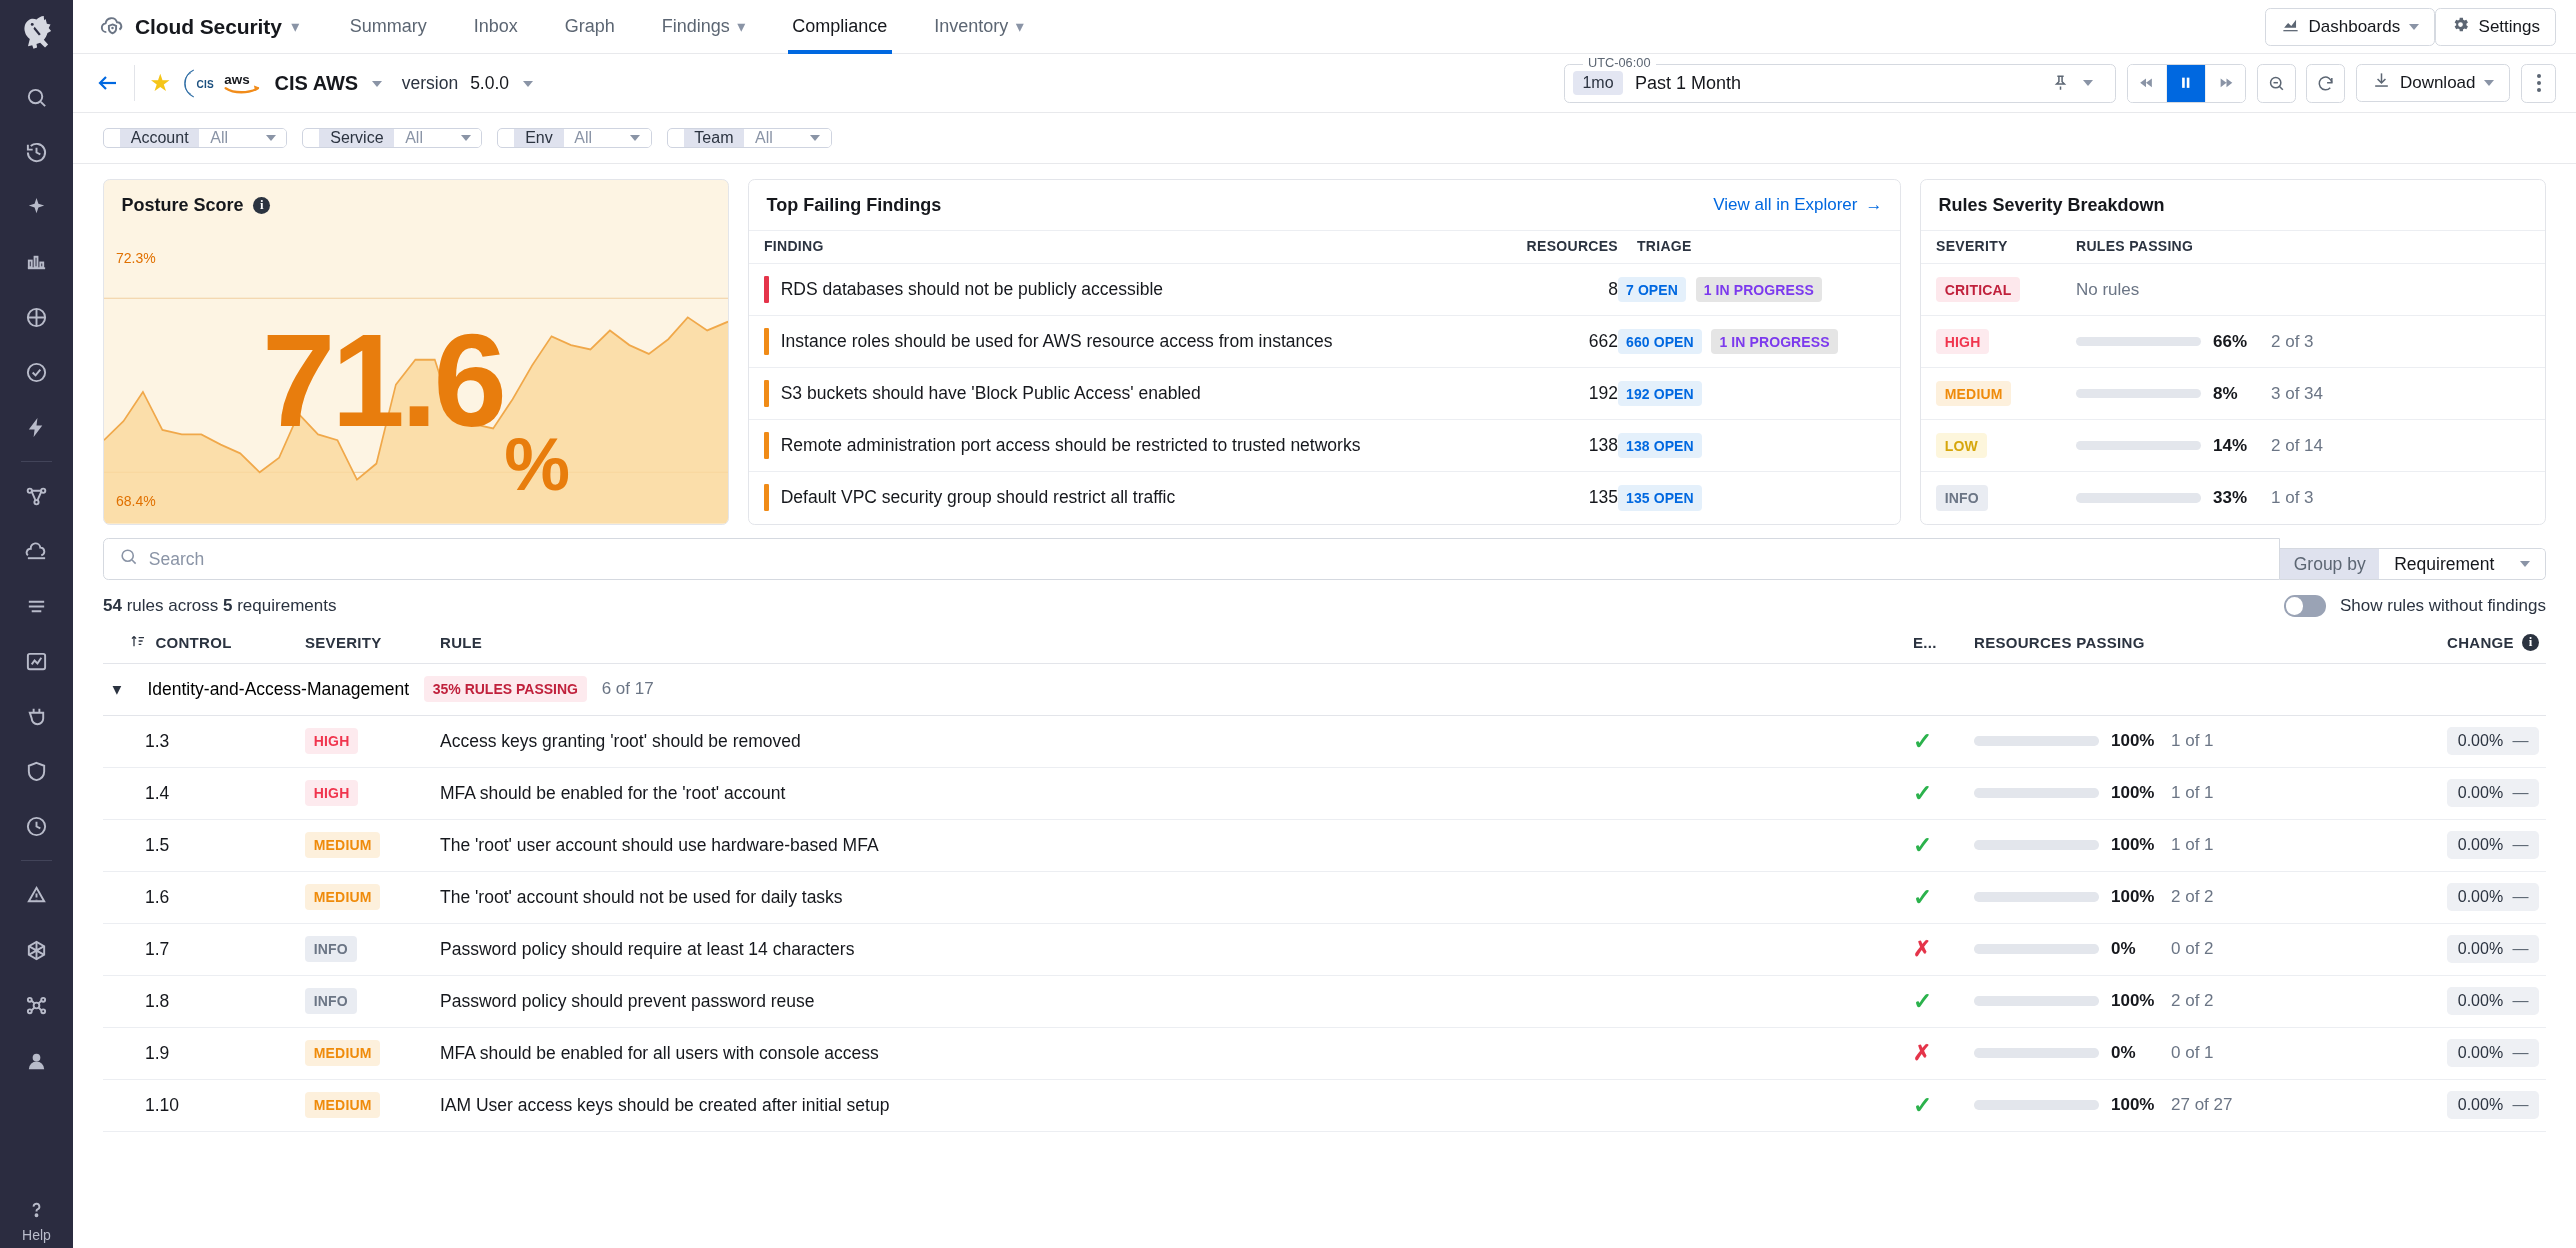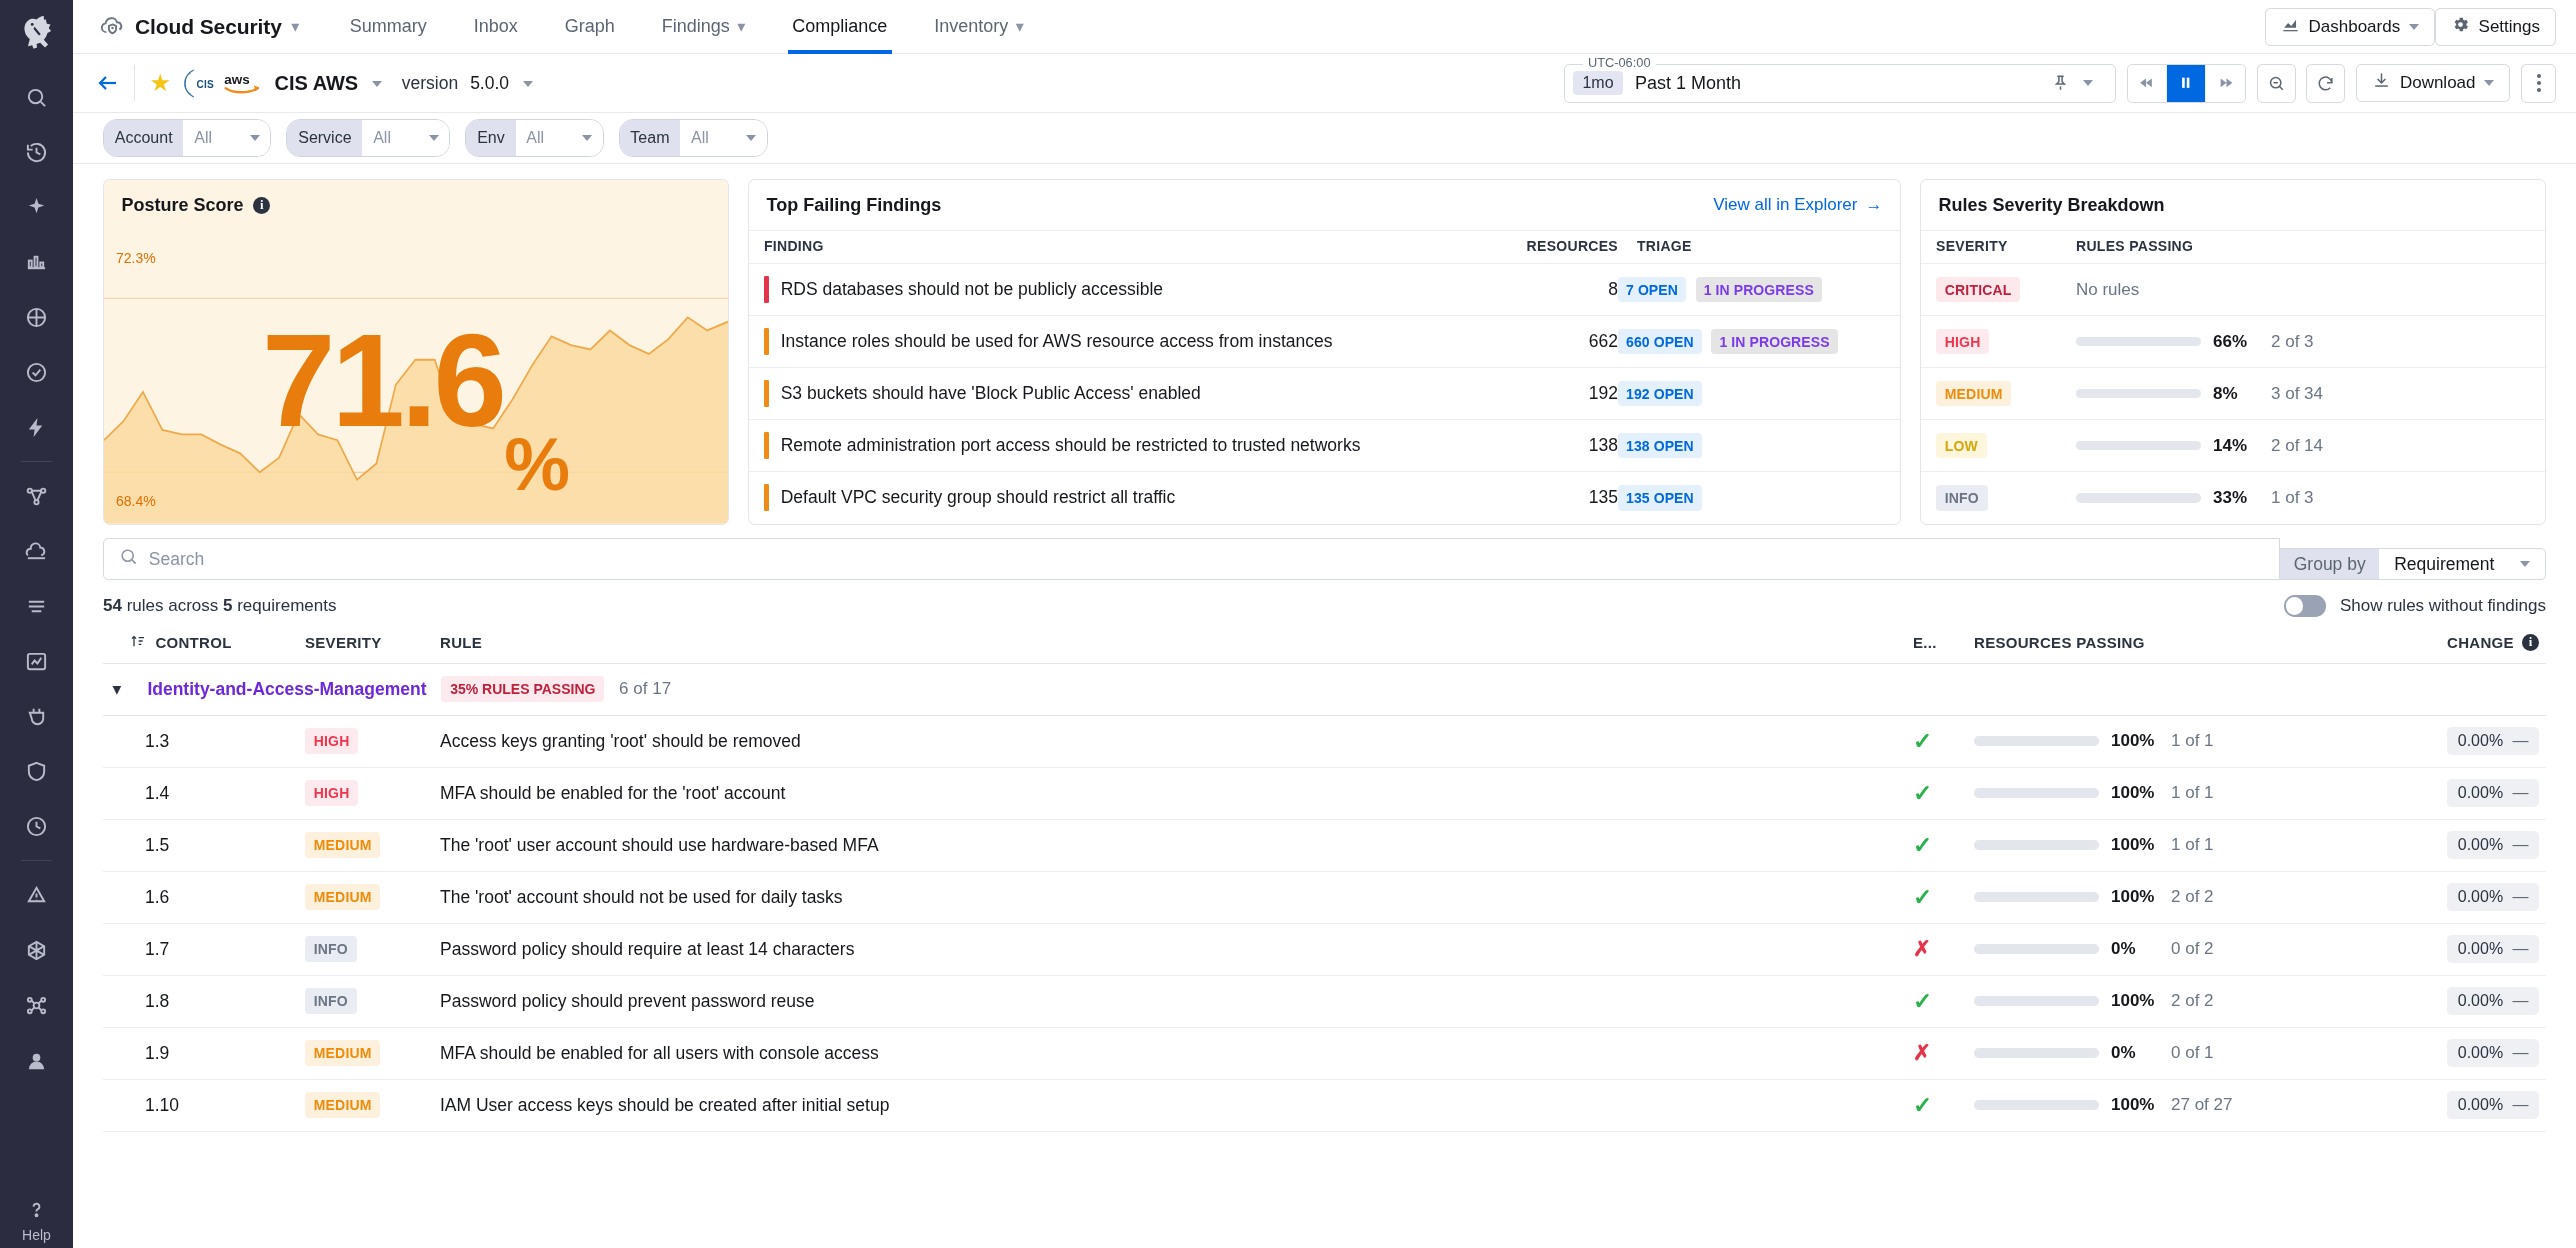--- a/index.html
+++ b/index.html
@@ -101,21 +101,21 @@
   .seg-b.on { background: #0068e0; color: #fff; }
   .icon-btn { width: 39px; height: 39px; border: 0.7px solid #d5d9e0; border-radius: 5.4px; background:#fff;
               display:flex;align-items:center;justify-content:center;color:#5c6673;cursor:pointer; }
   .kebab { width: 35px; height: 39px; border: 0.7px solid #d5d9e0; border-radius: 5.4px; background:#fff;
               display:flex;align-items:center;justify-content:center;gap:3.4px;flex-direction:column;cursor:pointer;}
   .kebab i { width:4px;height:4px;border-radius:50%;background:#5c6673;display:block; }
 
   
   .filterbar { height: 51px; flex: 0 0 51px; display: flex; align-items: center; padding: 0 20px 0 30px; gap: 15px;
                border-bottom: 0.7px solid #e8e9ec; }
-  .facet { display: flex; height: 38px; border: 0.7px solid #cfd4e0; border-radius: 14px; overflow: hidden; cursor: pointer;}
+  .facet { display: flex; height: 20px; border: 0.7px solid #cfd4e0; border-radius: 5px; overflow: hidden; cursor: pointer; padding-left: 16px;}
   .facet-k { background: #dfe2ee; color: #2b3340; font-size: 16px; padding: 0 10.8px; display:flex;align-items:center; }
   .facet-v { background: #fff; color: #8a94a6; font-size: 16px; padding: 0 10.8px; display:flex;align-items:center;
              gap: 20px; min-width: 87px; justify-content: space-between;}
 
   
   .cards { display: flex; gap: 19px; padding: 15px 30px 0 30px; }
   .card { border: 0.7px solid #e3e5ea; border-radius: 6.7px; background:#fff; overflow:hidden; }
   .card-hd { height: 51px; display: flex; align-items: center; padding: 0 17.5px; font-size: 18px; font-weight: 600;
              color: #16181d; gap: 9.4px; }
   .info-dot { width: 17.5px; height: 17.5px; border-radius: 50%; background: #2b3340; color: #fff;
@@ -211,21 +211,21 @@
   .m-table { width: 100%; border-collapse: collapse; table-layout: fixed; }
   .m-table th {
     text-align: left; font-size: 15px; font-weight: 700; color: #2b3340; letter-spacing: 0.3px;
     padding: 5.4px 0 10.8px 0; border-bottom: 0.7px solid #e3e5ea;
   }
   .m-table td { border-bottom: 0.7px solid #eceef2; height: 52px; vertical-align: middle; }
   .th-sort { display: flex; align-items: center; gap: 9.4px; }
   .grouphdr td { background: #fff; border-bottom: 0.7px solid #e3e5ea; }
   .grouphdr-inner { display: flex; align-items: center; gap: 15px; padding-left: 9.4px; }
   .chev { color: #2b3340; font-size: 17.5px; width: 20px; display:flex;align-items:center; }
-  .grp-name { font-size: 17.5px; font-weight: 700; color: #6d28d9; }
+  .grp-name { font-size: 17.5px; font-weight: 400; color: #000000; }
   .grp-pill { background: #fdeaee; color: #c0213c; font-size: 14px; font-weight: 700; border-radius: 4px;
               padding: 4.7px 8.7px; }
   .grp-of { font-size: 17px; color: #6b7585; }
   .c-ctrl { font-size: 17.5px; color: #16181d; padding-left: 42px; }
   .c-rule { font-size: 17.5px; color: #16181d; }
   .check { color: #2bb24c; font-size: 23px; font-weight: 700; }
   .cross { color: #e5344a; font-size: 21.5px; font-weight: 700; }
   .chg { display:inline-flex; align-items:center; gap: 9.4px; background:#eef0f4; border-radius: 4.7px;
          padding: 5.4px 10.8px; font-size: 16px; color: #2b3340; }
   .chg .dash { color:#5c6673; }

